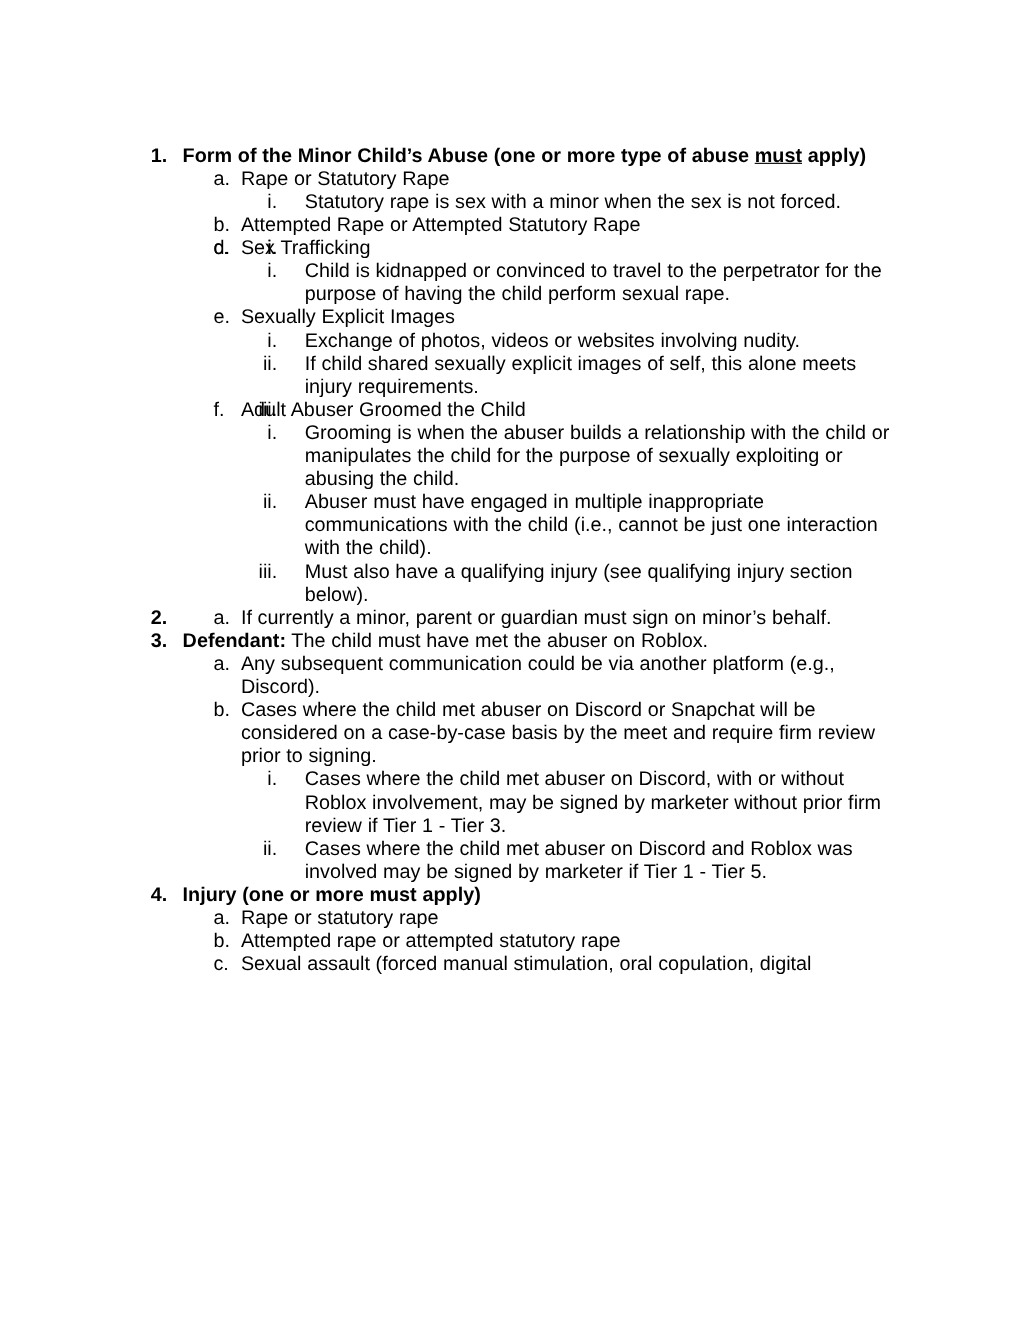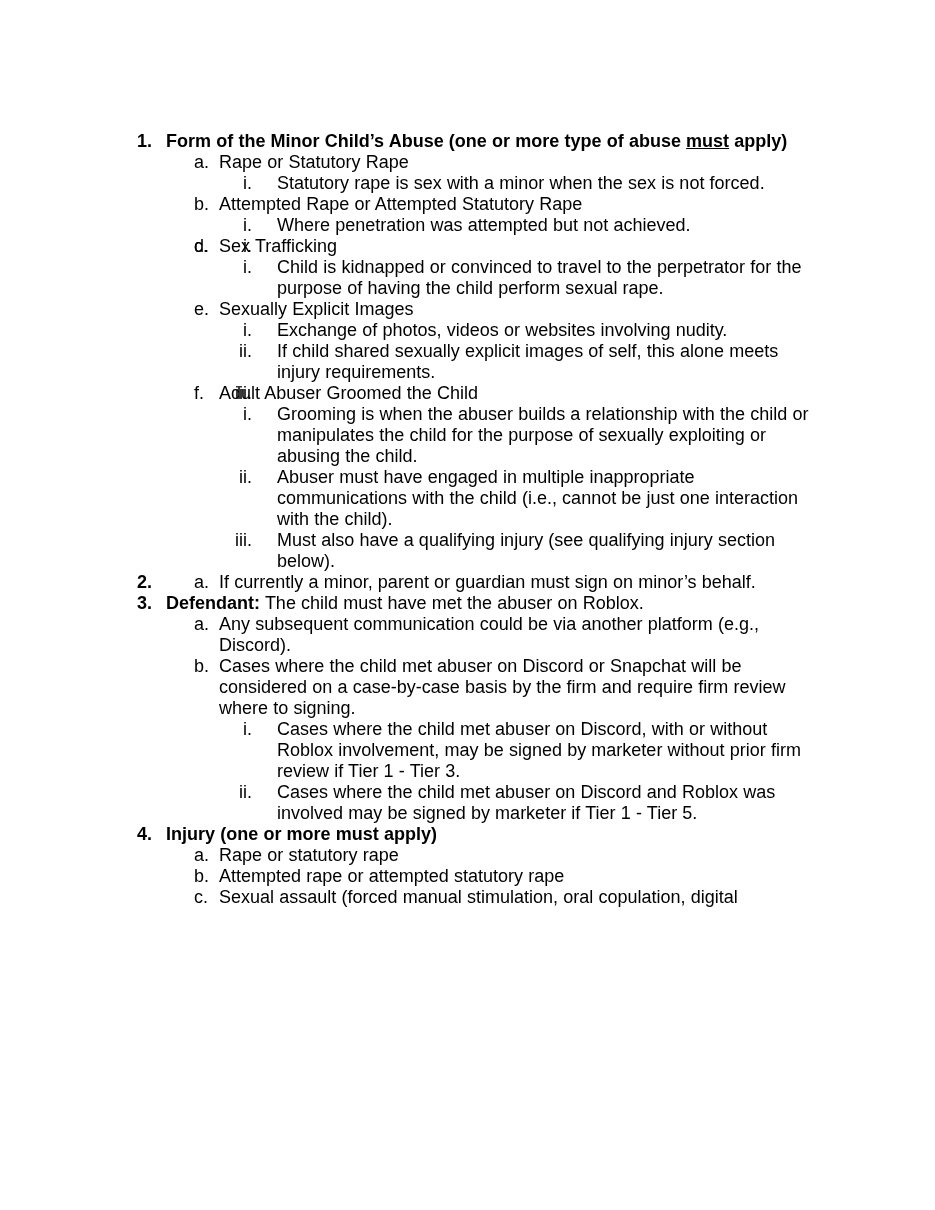--- a/index.html
+++ b/index.html
@@ -70,21 +70,20 @@
       <div class="li level-3">
         <span class="marker">i.</span>
         <div class="txt"><span class="run">Statutory rape is sex with a minor when the sex is not forced.</span></div>
       </div>
       <div class="li level-2">
         <span class="marker">b.</span>
         <div class="txt"><span class="run">Attempted Rape or Attempted Statutory Rape</span></div>
       </div>
       <div class="li level-3">
         <span class="marker">i.</span>
-        <div class="txt"><span class="run">Where penetration was attempted but not achieved.</span></div>
       </div>
       <div class="li level-2">
         <span class="marker">c.</span>
       </div>
       <div class="li level-3">
         <span class="marker">i.</span>
       </div>
       <div class="li level-2">
         <span class="marker">d.</span>
         <div class="txt"><span class="run">Sex Trafficking</span></div>
@@ -134,21 +133,21 @@
       <div class="li level-1">
         <span class="marker bold">3.</span>
         <div class="txt"><span class="run bold">Defendant:</span><span class="run"> The child must have met the abuser on Roblox.</span></div>
       </div>
       <div class="li level-2">
         <span class="marker">a.</span>
         <div class="txt"><span class="run">Any subsequent communication could be via another platform (e.g., Discord).</span></div>
       </div>
       <div class="li level-2">
         <span class="marker">b.</span>
-        <div class="txt"><span class="run">Cases where the child met abuser on Discord or Snapchat will be considered on a case-by-case basis by the firm and require firm review where to signing.</span></div>
+        <div class="txt"><span class="run">Cases where the child met abuser on Discord or Snapchat will be considered on a case-by-case basis by the meet and require firm review prior to signing.</span></div>
       </div>
       <div class="li level-3">
         <span class="marker">i.</span>
         <div class="txt"><span class="run">Cases where the child met abuser on Discord, with or without Roblox involvement, may be signed by marketer without prior firm review if Tier 1 - Tier 3.</span></div>
       </div>
       <div class="li level-3">
         <span class="marker">ii.</span>
         <div class="txt"><span class="run">Cases where the child met abuser on Discord and Roblox was involved may be signed by marketer if Tier 1 - Tier 5.</span></div>
       </div>
       <div class="li level-1">

